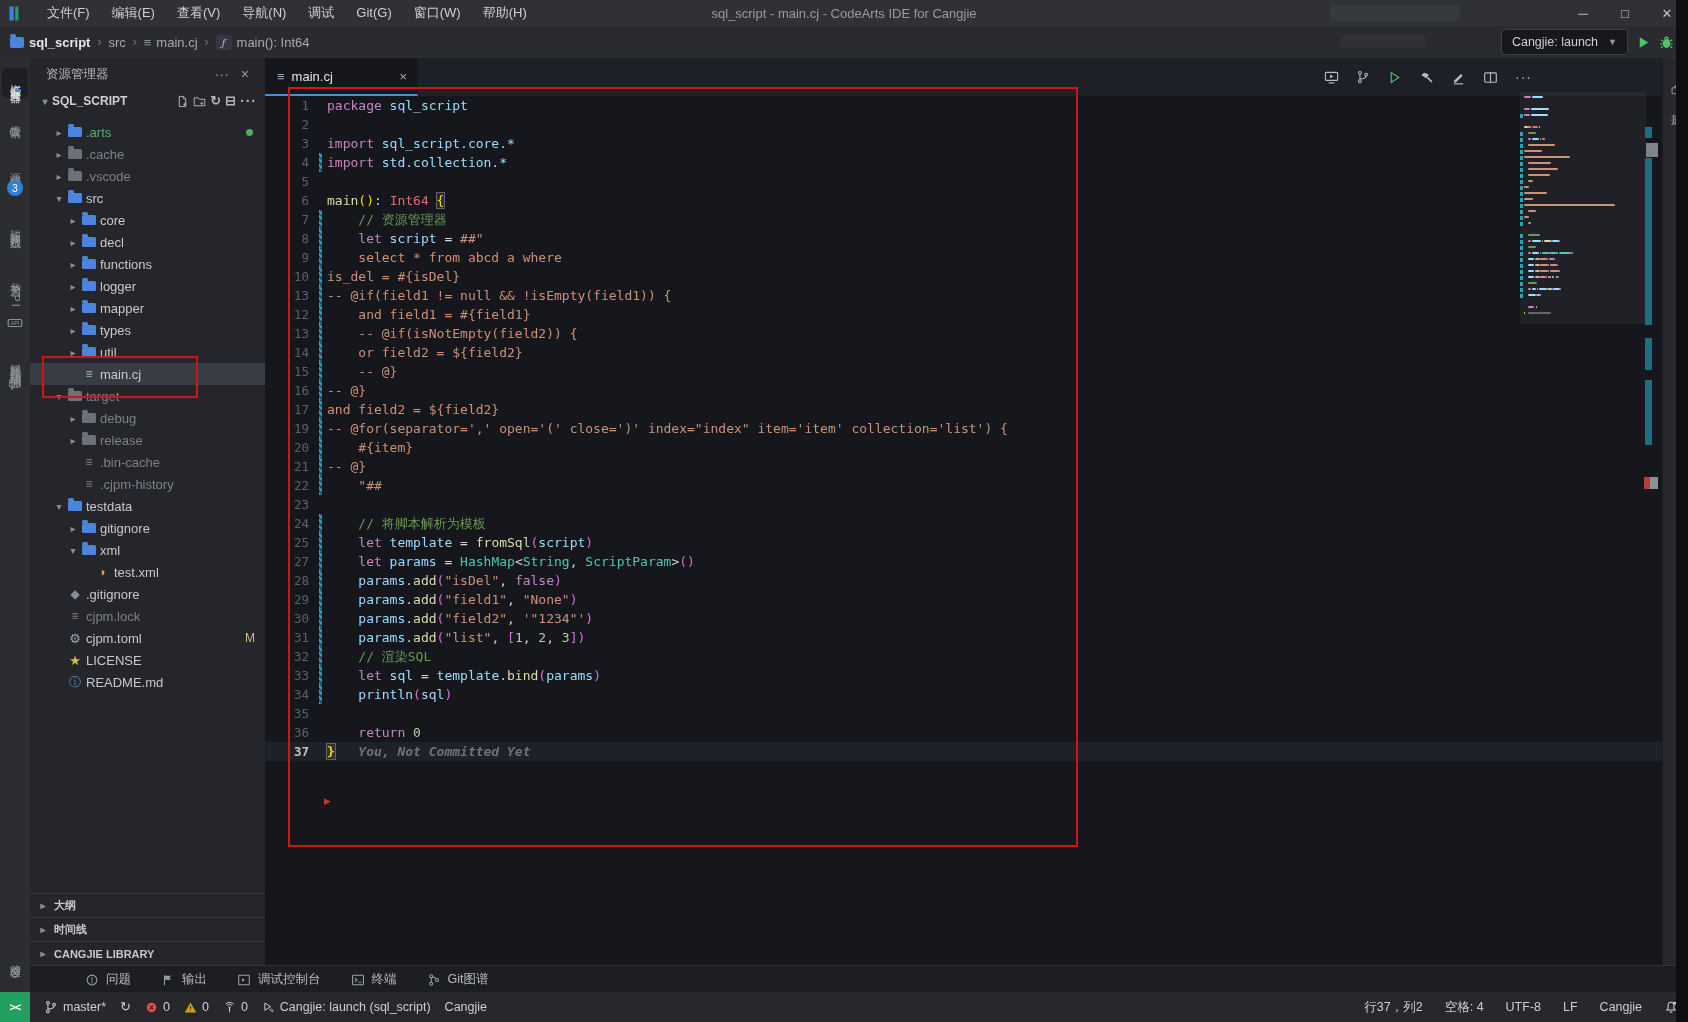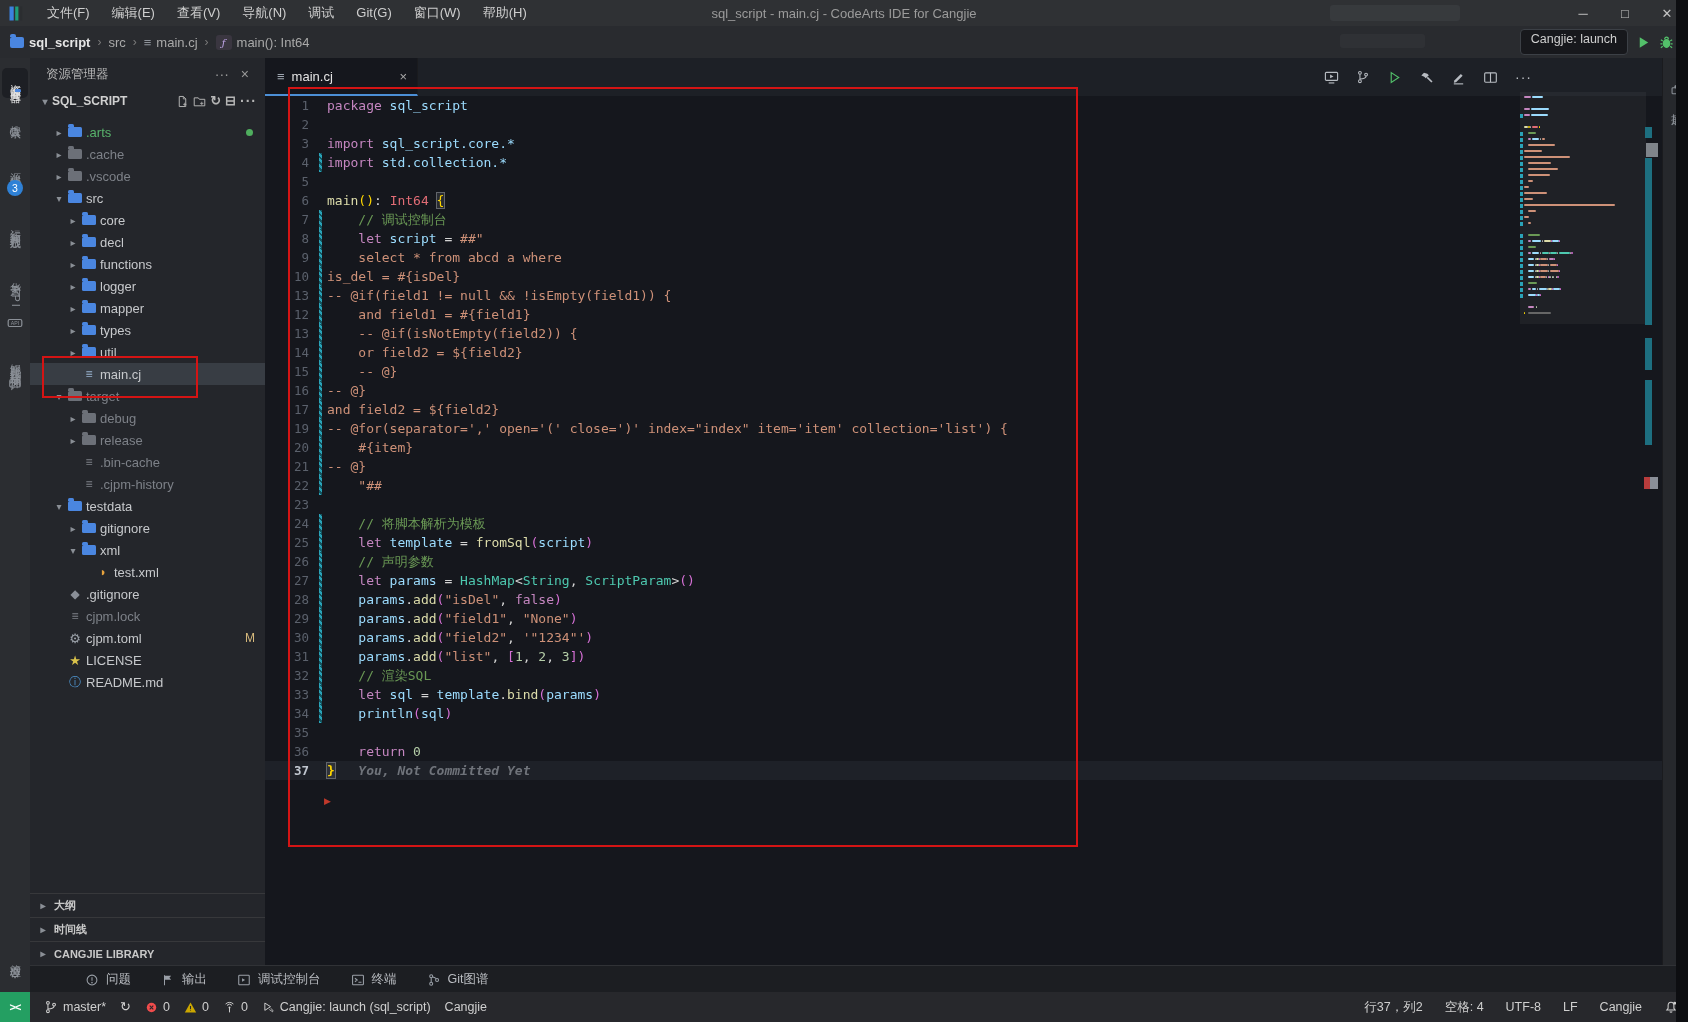--- a/index.html
+++ b/index.html
@@ -19,21 +19,21 @@
   #crumbbar{left:0;top:26px;width:1688px;height:32px;background:#292b2f;display:flex;align-items:center;}
   .crumb{display:flex;align-items:center;font-size:13px;color:#a9a9a9;gap:5px;}
   .crumb .sep{color:#7a7a7a;font-size:12px;padding:0 2px;}
   .crumb-root{color:#e6e6e6;font-weight:bold;}
   .mini-folder{width:14px;height:11px;background:#4a86e0;border-radius:2px;position:relative;display:inline-block;}
   .mini-folder:before{content:"";position:absolute;left:0;top:-3px;width:6px;height:3px;background:inherit;border-radius:2px 2px 0 0;}
   .fn-badge{display:inline-flex;width:16px;height:15px;border-radius:3px;background:#3a3640;color:#c0a6e8;
             font-size:10px;align-items:center;justify-content:center;font-style:italic;font-family:"DejaVu Serif",serif;}
   #launch-area{margin-left:auto;display:flex;align-items:center;gap:8px;padding-right:14px;}
   #launch-box{display:flex;align-items:center;gap:10px;background:#17181c;border:1px solid #3c4046;border-radius:4px;
-              padding:2px 10px;font-size:12.5px;color:#cfcfcf;height:20px;flex-direction:column;}
+              padding:2px 10px;font-size:12.5px;color:#cfcfcf;height:20px;}
   
   #activitybar{left:0;top:58px;width:30px;height:934px;background:#2b2d31;display:flex;flex-direction:column;align-items:center;}
   .act-item{display:flex;flex-direction:column;align-items:center;padding:8px 0 6px 0;margin-top:10px;width:26px;border-radius:5px;color:#8b9097;}
   .act-item.active{background:#1d1f24;color:#e4e4e4;}
   .act-label{writing-mode:vertical-rl;text-orientation:mixed;font-size:11px;letter-spacing:2px;line-height:1;}
   .act-icon{margin-top:6px;line-height:0;}
   .act-badge{margin-top:6px;width:16px;height:16px;border-radius:50%;background:#2f81d6;color:#fff;font-size:10.5px;
              display:flex;align-items:center;justify-content:center;}
   #act-bottom{margin-top:auto;margin-bottom:6px;display:flex;flex-direction:column;align-items:center;color:#8b9097;}
   
@@ -498,39 +498,38 @@
           <span class="ea"><span style="font-size:14px;letter-spacing:1px;">···</span></span>
         </div>
     </div>
     <div id="code">
         <div class="cline"><span class="ln">1</span><span class="chg"></span><span class="ltext"><span class="kw">package</span><span class="id"> sql_script</span></span></div>
         <div class="cline"><span class="ln">2</span><span class="chg"></span><span class="ltext"></span></div>
         <div class="cline"><span class="ln">3</span><span class="chg"></span><span class="ltext"><span class="kw">import</span><span class="id"> sql_script.core.*</span></span></div>
         <div class="cline"><span class="ln">4</span><span class="chg on"></span><span class="ltext"><span class="kw">import</span><span class="id"> std.collection.*</span></span></div>
         <div class="cline"><span class="ln">5</span><span class="chg"></span><span class="ltext"></span></div>
         <div class="cline"><span class="ln">6</span><span class="chg"></span><span class="ltext"><span class="fn">main</span><span class="b1">()</span><span class="op">: </span><span class="tyr">Int64</span><span class="op"> </span><span class="bm">{</span></span></div>
-        <div class="cline"><span class="ln">7</span><span class="chg on"></span><span class="ltext"><span class="cmt">    // 调试控制台</span></span></div>
+        <div class="cline"><span class="ln">7</span><span class="chg on"></span><span class="ltext"><span class="cmt">    // 资源管理器</span></span></div>
         <div class="cline"><span class="ln">8</span><span class="chg on"></span><span class="ltext"><span class="kw">    let</span><span class="id"> script</span><span class="op"> = </span><span class="str">##"</span></span></div>
         <div class="cline"><span class="ln">9</span><span class="chg on"></span><span class="ltext"><span class="str">    select * from abcd a where</span></span></div>
         <div class="cline"><span class="ln">10</span><span class="chg on"></span><span class="ltext"><span class="str">is_del = #{isDel}</span></span></div>
         <div class="cline"><span class="ln">13</span><span class="chg on"></span><span class="ltext"><span class="str">-- @if(field1 != null &amp;&amp; !isEmpty(field1)) {</span></span></div>
         <div class="cline"><span class="ln">12</span><span class="chg on"></span><span class="ltext"><span class="str">    and field1 = #{field1}</span></span></div>
         <div class="cline"><span class="ln">13</span><span class="chg on"></span><span class="ltext"><span class="str">    -- @if(isNotEmpty(field2)) {</span></span></div>
         <div class="cline"><span class="ln">14</span><span class="chg on"></span><span class="ltext"><span class="str">    or field2 = ${field2}</span></span></div>
         <div class="cline"><span class="ln">15</span><span class="chg on"></span><span class="ltext"><span class="str">    -- @}</span></span></div>
         <div class="cline"><span class="ln">16</span><span class="chg on"></span><span class="ltext"><span class="str">-- @}</span></span></div>
         <div class="cline"><span class="ln">17</span><span class="chg on"></span><span class="ltext"><span class="str">and field2 = ${field2}</span></span></div>
         <div class="cline"><span class="ln">19</span><span class="chg on"></span><span class="ltext"><span class="str">-- @for(separator=',' open='(' close=')' index="index" item='item' collection='list') {</span></span></div>
         <div class="cline"><span class="ln">20</span><span class="chg on"></span><span class="ltext"><span class="str">    #{item}</span></span></div>
         <div class="cline"><span class="ln">21</span><span class="chg on"></span><span class="ltext"><span class="str">-- @}</span></span></div>
         <div class="cline"><span class="ln">22</span><span class="chg on"></span><span class="ltext"><span class="str">    "##</span></span></div>
         <div class="cline"><span class="ln">23</span><span class="chg"></span><span class="ltext"></span></div>
         <div class="cline"><span class="ln">24</span><span class="chg on"></span><span class="ltext"><span class="cmt">    // 将脚本解析为模板</span></span></div>
         <div class="cline"><span class="ln">25</span><span class="chg on"></span><span class="ltext"><span class="kw">    let</span><span class="id"> template</span><span class="op"> = </span><span class="fn">fromSql</span><span class="b2">(</span><span class="id">script</span><span class="b2">)</span></span></div>
-        <div class="cline"><span class="ln">26</span><span class="chg on"></span><span class="ltext"><span class="cmt">    // 声明参数</span></span></div>
         <div class="cline"><span class="ln">27</span><span class="chg on"></span><span class="ltext"><span class="kw">    let</span><span class="id"> params</span><span class="op"> = </span><span class="ty">HashMap</span><span class="op">&lt;</span><span class="ty">String</span><span class="op">, </span><span class="ty">ScriptParam</span><span class="op">&gt;</span><span class="b2">()</span></span></div>
         <div class="cline"><span class="ln">28</span><span class="chg on"></span><span class="ltext"><span class="id">    params</span><span class="op">.</span><span class="fn">add</span><span class="b2">(</span><span class="str">"isDel"</span><span class="op">, </span><span class="lit">false</span><span class="b2">)</span></span></div>
         <div class="cline"><span class="ln">29</span><span class="chg on"></span><span class="ltext"><span class="id">    params</span><span class="op">.</span><span class="fn">add</span><span class="b2">(</span><span class="str">"field1"</span><span class="op">, </span><span class="str">"None"</span><span class="b2">)</span></span></div>
         <div class="cline"><span class="ln">30</span><span class="chg on"></span><span class="ltext"><span class="id">    params</span><span class="op">.</span><span class="fn">add</span><span class="b2">(</span><span class="str">"field2"</span><span class="op">, </span><span class="str">'"1234"'</span><span class="b2">)</span></span></div>
         <div class="cline"><span class="ln">31</span><span class="chg on"></span><span class="ltext"><span class="id">    params</span><span class="op">.</span><span class="fn">add</span><span class="b2">(</span><span class="str">"list"</span><span class="op">, </span><span class="b2">[</span><span class="num">1</span><span class="op">, </span><span class="num">2</span><span class="op">, </span><span class="num">3</span><span class="b2">])</span></span></div>
         <div class="cline"><span class="ln">32</span><span class="chg on"></span><span class="ltext"><span class="cmt">    // 渲染SQL</span></span></div>
         <div class="cline"><span class="ln">33</span><span class="chg on"></span><span class="ltext"><span class="kw">    let</span><span class="id"> sql</span><span class="op"> = </span><span class="id">template</span><span class="op">.</span><span class="fn">bind</span><span class="b2">(</span><span class="id">params</span><span class="b2">)</span></span></div>
         <div class="cline"><span class="ln">34</span><span class="chg on"></span><span class="ltext"><span class="id">    println</span><span class="b2">(</span><span class="id">sql</span><span class="b2">)</span></span></div>
         <div class="cline"><span class="ln">35</span><span class="chg"></span><span class="ltext"></span></div>
         <div class="cline"><span class="ln">36</span><span class="chg"></span><span class="ltext"><span class="kw">    return</span><span class="num"> 0</span></span></div>

